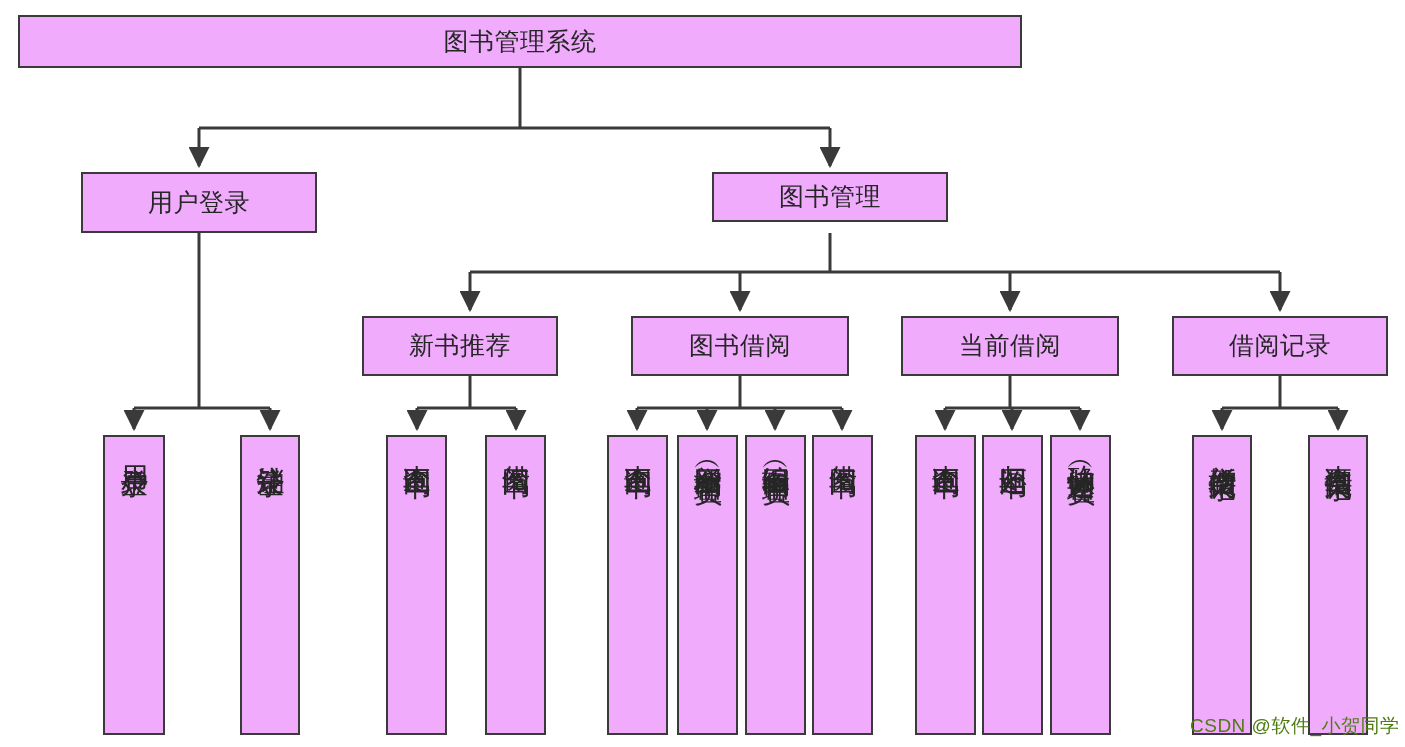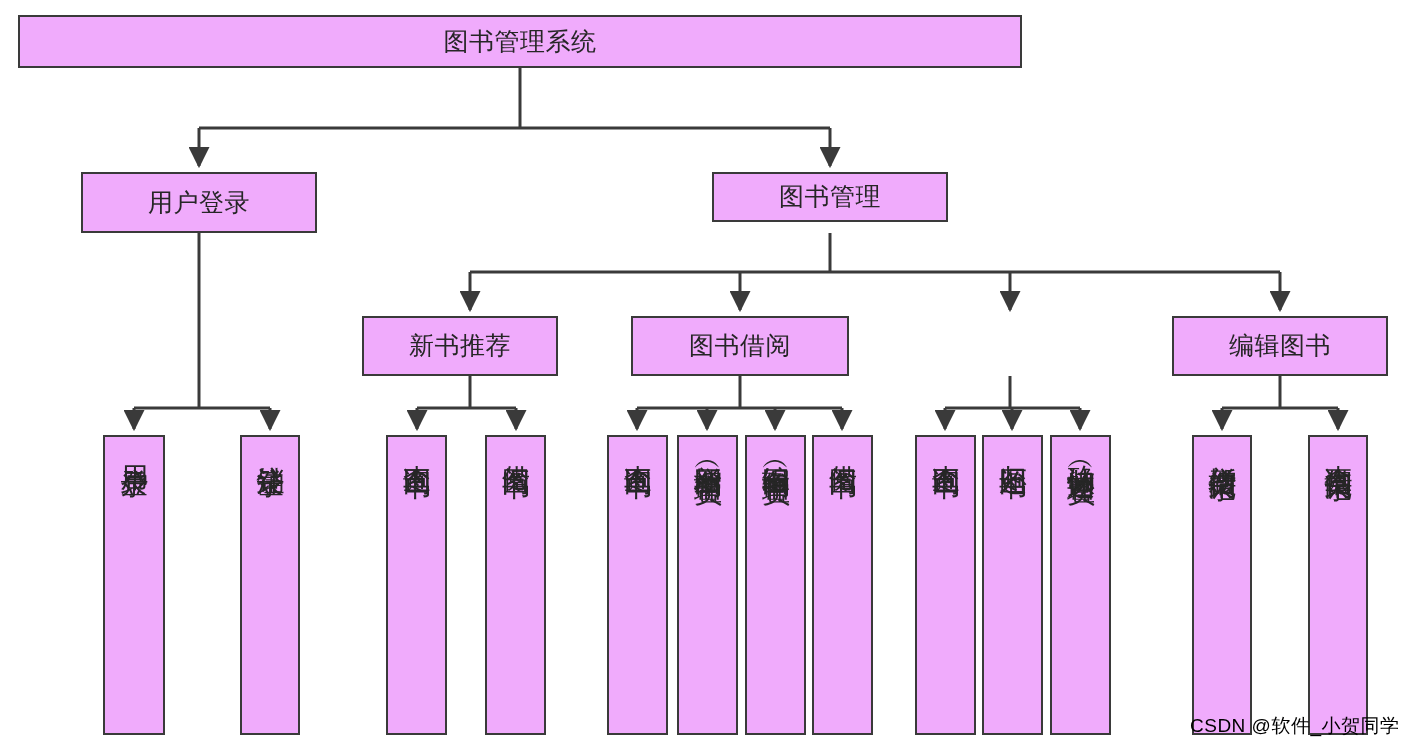--- a/index.html
+++ b/index.html
@@ -60,21 +60,21 @@
     writing-mode: vertical-rl;
     text-orientation: upright;
     font-size: 28px;
     line-height: 1.0;
     letter-spacing: 2px;
     white-space: nowrap;
   }
   .watermark {
     position: absolute;
     font-size: 19px;
-    color: #000000;
+    color: #4d7c0f;
     white-space: nowrap;
     z-index: 3;
     letter-spacing: 0.5px;
   }
 </style>
 </head>
 <body>
 
 <div id="canvas">
 
@@ -139,22 +139,25 @@
   <div class="node h" style="left:712px; top:172px; width:236px; height:50px;">
     <span class="node-label">图书管理</span>
   </div>
 
   <div class="node h" style="left:362px; top:316px; width:196px; height:60px;">
     <span class="node-label">新书推荐</span>
   </div>
   <div class="node h" style="left:631px; top:316px; width:218px; height:60px;">
     <span class="node-label">图书借阅</span>
   </div>
+  <div class="node h" style="left:901px; top:316px; width:218px; height:60px;">
+    <span class="node-label">当前借阅</span>
+  </div>
   <div class="node h" style="left:1172px; top:316px; width:216px; height:60px;">
-    <span class="node-label">编辑图书</span>
+    <span class="node-label">借阅记录</span>
   </div>
 
   <div class="node v" style="left:103px; top:435px; width:62px; height:300px;">
     <span class="node-label">用户登录</span>
   </div>
   <div class="node v" style="left:240px; top:435px; width:60px; height:300px;">
     <span class="node-label">注销登录</span>
   </div>
 
   <div class="node v" style="left:386px; top:435px; width:61px; height:300px;">

